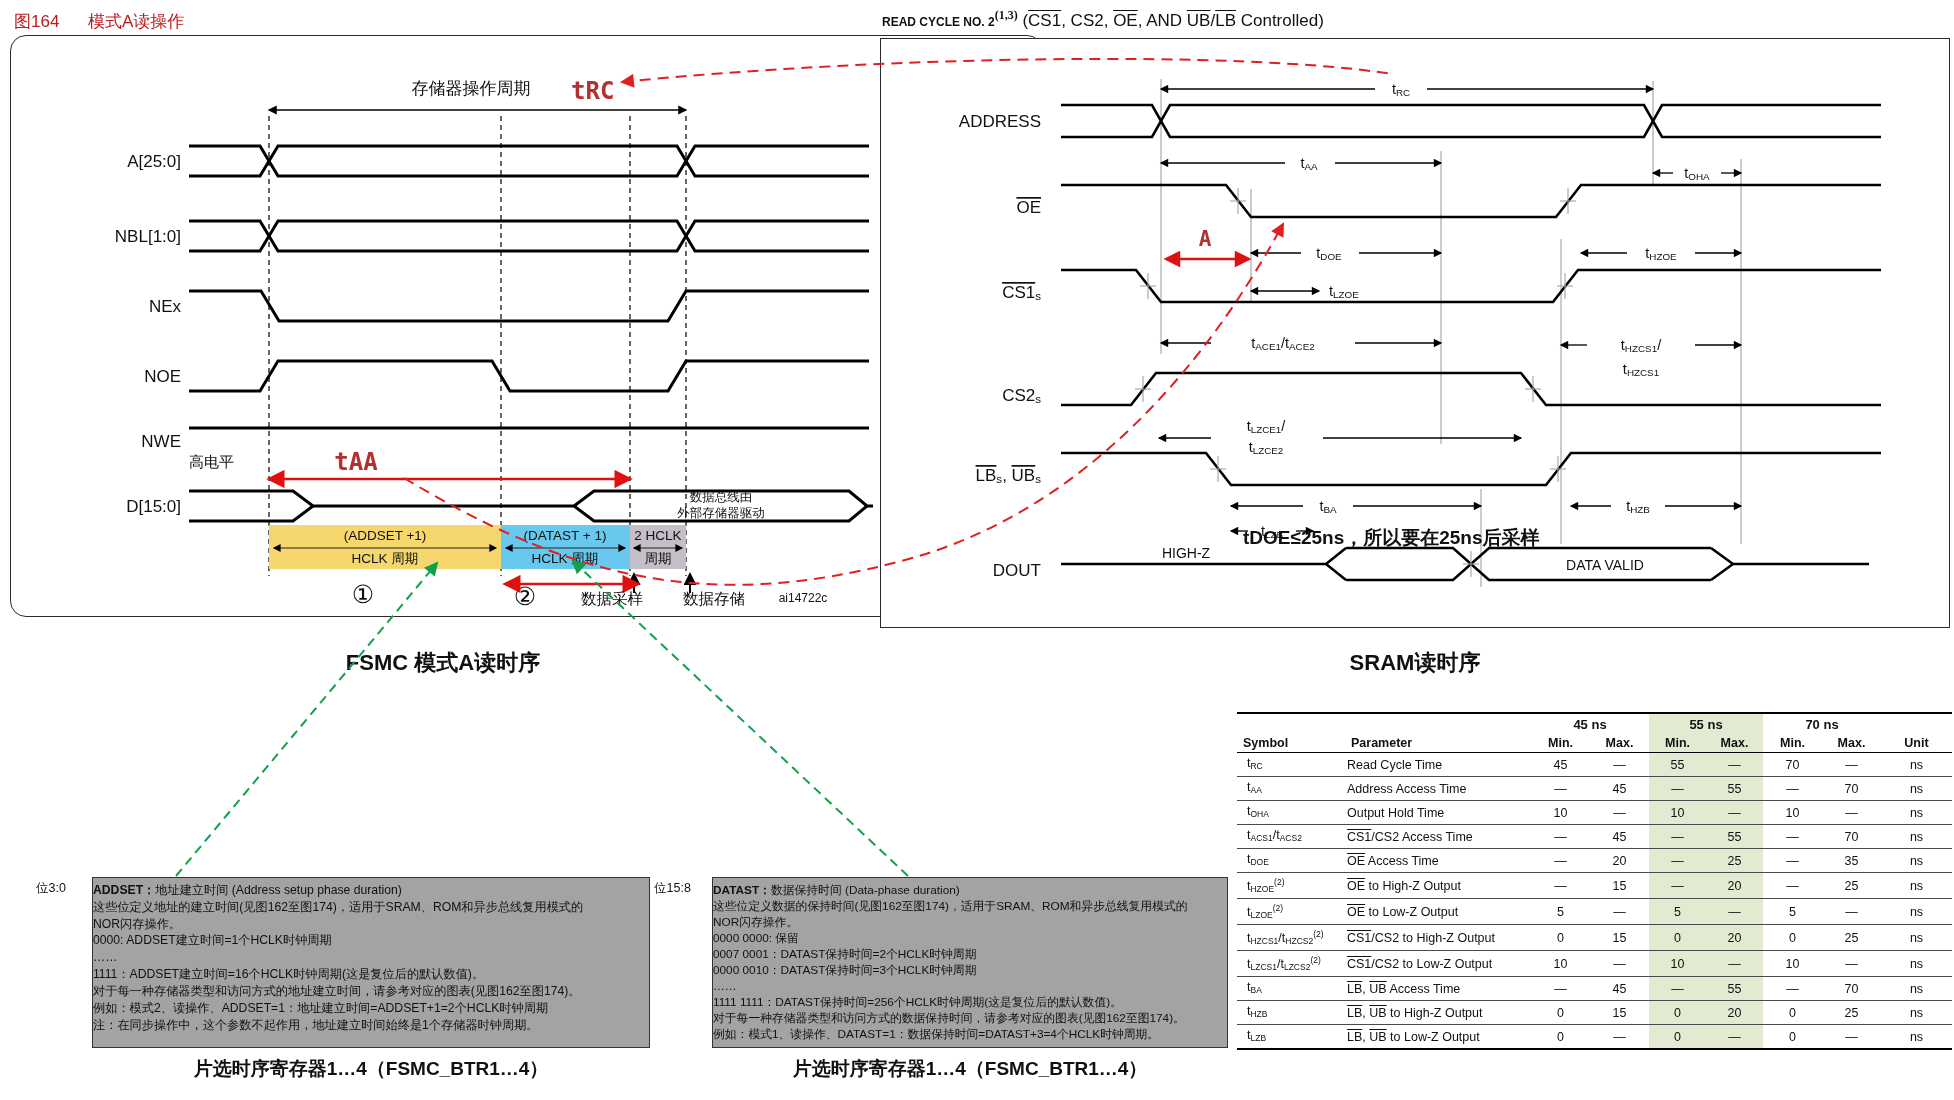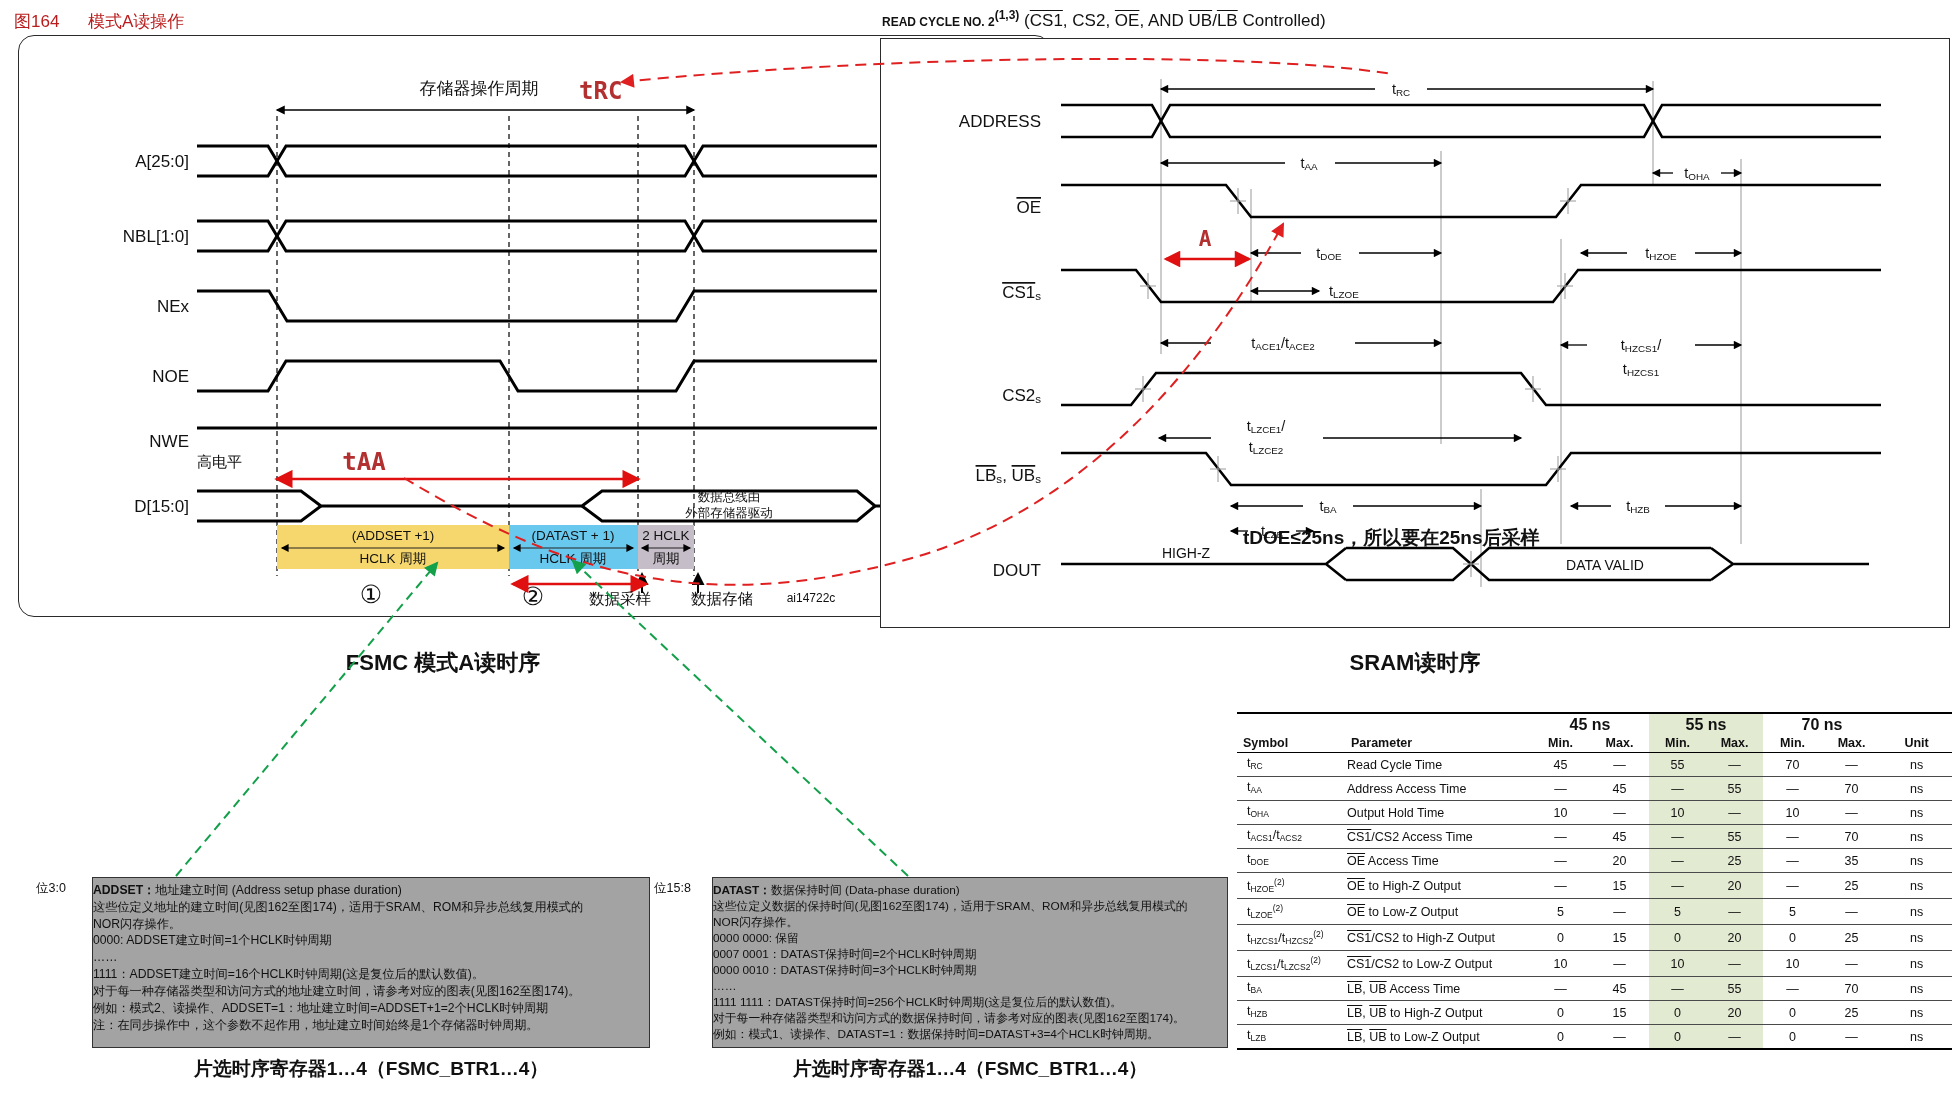--- a/index.html
+++ b/index.html
@@ -14,30 +14,30 @@
   .redmono{font-family:"DejaVu Sans Mono",monospace;font-weight:bold;fill:#b23030;}
   .ov{text-decoration:overline;}
   .sub{font-size:68%;vertical-align:-0.22em;}
   .sup{font-size:68%;vertical-align:super;}
   .figtitle{font-size:17px;color:#b91c1c;}
   .caption{font-weight:bold;font-size:22px;text-align:center;}
   .bcap{font-weight:bold;font-size:19px;text-align:center;white-space:nowrap;}
   
   #rp-title{font-size:17px;white-space:nowrap;}
   #rp-title .tb{font-weight:bold;font-size:12px;}
-  #rp-title .ts{font-weight:bold;font-size:12px;vertical-align:super;}
+  #rp-title .ts{font-weight:bold;font-size:12px;vertical-align:super;font-family:Liberation Serif, serif;}
   
   .regbox{border:1.2px solid #333;box-sizing:border-box;padding:4px 0;font-size:12.2px;line-height:1.38;background:#a3a3a3;}
   .regbox .ln{white-space:nowrap;overflow:hidden;}
   .bitlabel{font-size:12.5px;}
   
   #sram-table{border-collapse:collapse;table-layout:fixed;width:715px;
     border-top:2.5px solid #000;border-bottom:2.5px solid #000;font-size:12.5px;}
   #sram-table td,#sram-table th{padding:1px 2px;line-height:16px;vertical-align:middle;overflow:hidden;white-space:nowrap;}
-  #sram-table .grp{font-weight:bold;text-align:center;font-size:16px;border-bottom:none;padding-top:3px;}
+  #sram-table .grp{font-weight:bold;text-align:center;font-size:13px;border-bottom:none;padding-top:3px;}
   #sram-table .hdr{font-weight:bold;border-bottom:1.8px solid #000;}
   #sram-table .hl{text-align:left;padding-left:6px;}
   #sram-table .hc{text-align:center;}
   #sram-table tbody td{border-bottom:1px solid #4a4a4a;height:21px;}
   #sram-table tbody tr:last-child td{border-bottom:none;}
   #sram-table .sym{text-align:left;padding-left:10px;}
   #sram-table .par{text-align:left;}
   #sram-table .val{text-align:center;}
   #sram-table .g{background:#e3ead2;}
 </style>
@@ -47,21 +47,21 @@
 <div id="stage">
 
   <div class="abs figtitle" style="left:14px;top:10px;">图164</div>
   <div class="abs figtitle" style="left:88px;top:10px;">模式A读操作</div>
 
   <div class="abs" id="rp-title" style="left:882px;top:8px;">
     <span class="tb">READ CYCLE NO. 2</span><span class="ts">(1,3)</span>
     <span><span> (</span><span class="ov">CS1</span><span>, CS2, </span><span class="ov">OE</span><span>, AND </span><span class="ov">UB</span><span>/</span><span class="ov">LB</span><span> Controlled)</span></span>
   </div>
 
-  <div class="abs panel" style="left:18px;top:35px;width:1033px;height:582px;border-radius:16px;">
+  <div class="abs panel" style="left:10px;top:35px;width:1033px;height:582px;border-radius:16px;">
   <svg width="863" height="579" viewBox="0 0 863 579">
     <defs>
       <marker id="Lae" viewBox="0 0 10 10" refX="8.5" refY="5" markerWidth="8" markerHeight="6.5" orient="auto">
             <path d="M0,0L10,5L0,10z" fill="#000"></path>
           </marker>
       <marker id="Las" viewBox="0 0 10 10" refX="8.5" refY="5" markerWidth="8" markerHeight="6.5" orient="auto-start-reverse">
             <path d="M0,0L10,5L0,10z" fill="#000"></path>
           </marker>
       <marker id="Lre" viewBox="0 0 10 10" refX="8.5" refY="5" markerWidth="9" markerHeight="7" orient="auto">
             <path d="M0,0L10,5L0,10z" fill="#e01010"></path>

